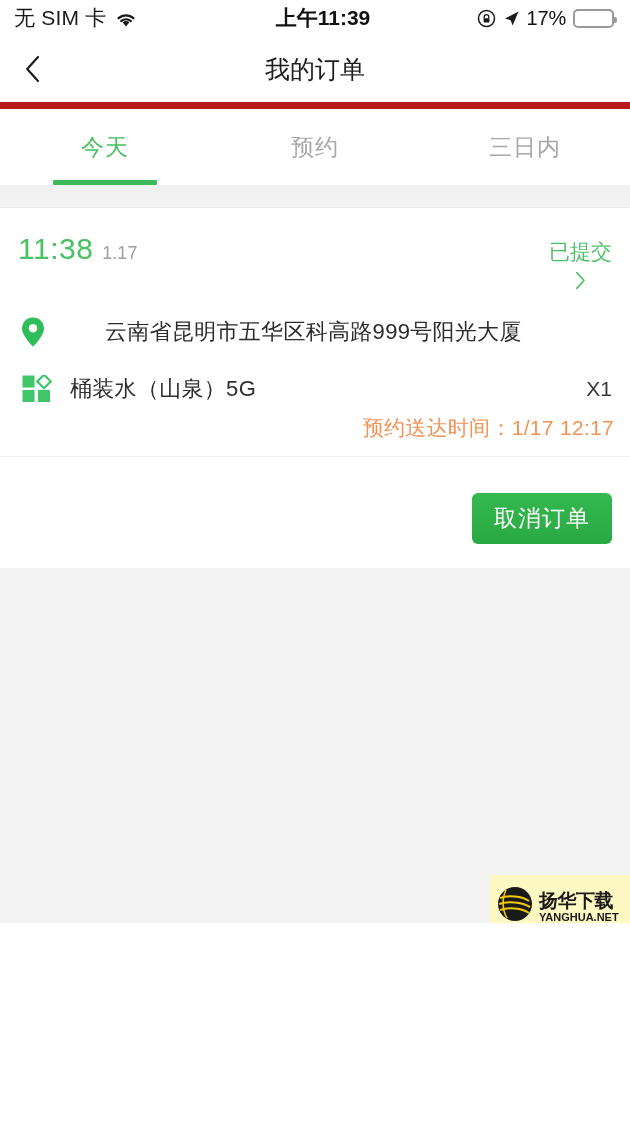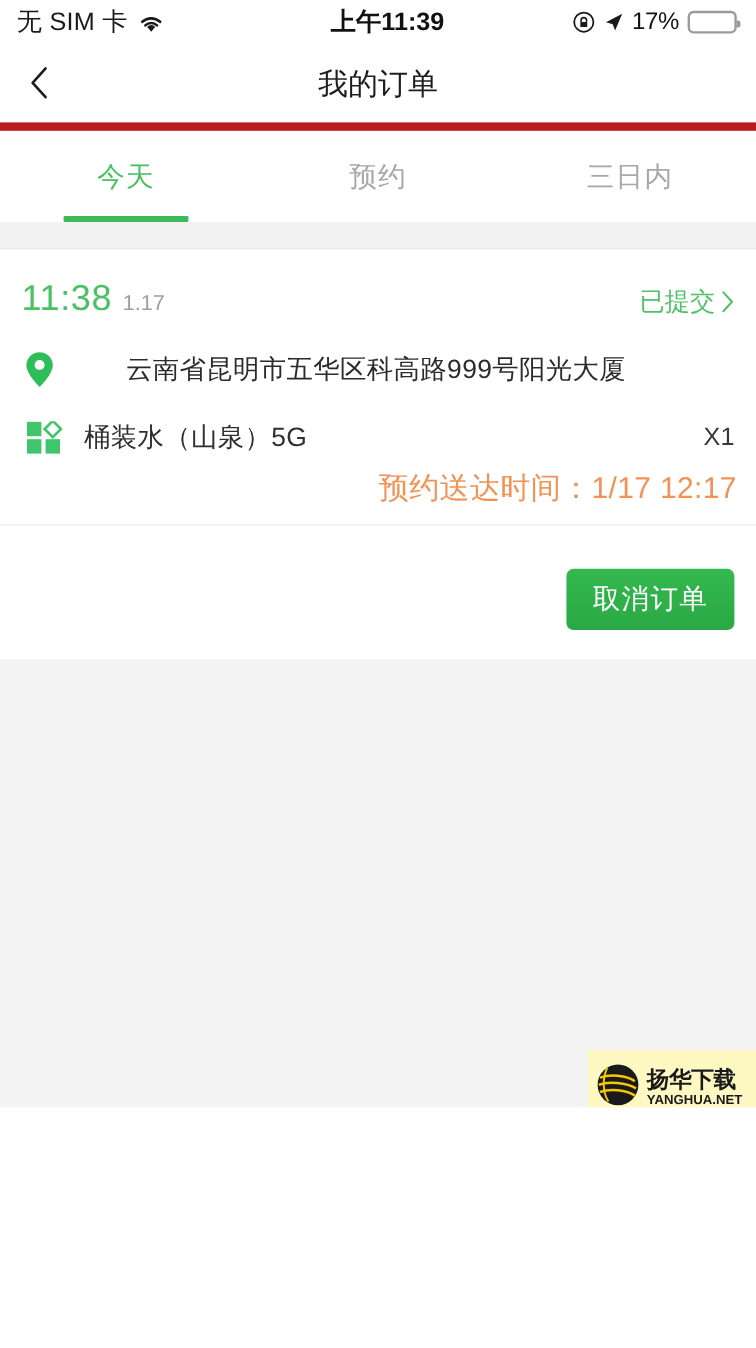--- a/index.html
+++ b/index.html
@@ -188,20 +188,21 @@
     font-size: 18px;
     color: #9e9e9e;
     margin-left: 9px;
   }
   .order-status-wrap {
     margin-left: auto;
     display: flex;
     align-items: center;
     gap: 5px;
     cursor: pointer;
+    flex-direction: column;
   }
   .order-status {
     font-size: 21px;
     color: #51c169;
   }
   .chev-right {
     width: 11px;
     height: 19px;
     display: block;
   }
@@ -246,21 +247,21 @@
     margin-left: auto;
     font-size: 21px;
     color: #3a3a3a;
   }
 
   .eta-row {
     text-align: right;
     padding: 10px 16px 14px 18px;
   }
   .eta-text {
-    font-size: 25px;
+    font-size: 21px;
     color: #f29355;
     letter-spacing: 0.3px;
     margin-top: 36px;
   }
 
   .card-divider {
     height: 1px;
     background: #ededed;
     margin: 0;
   }

